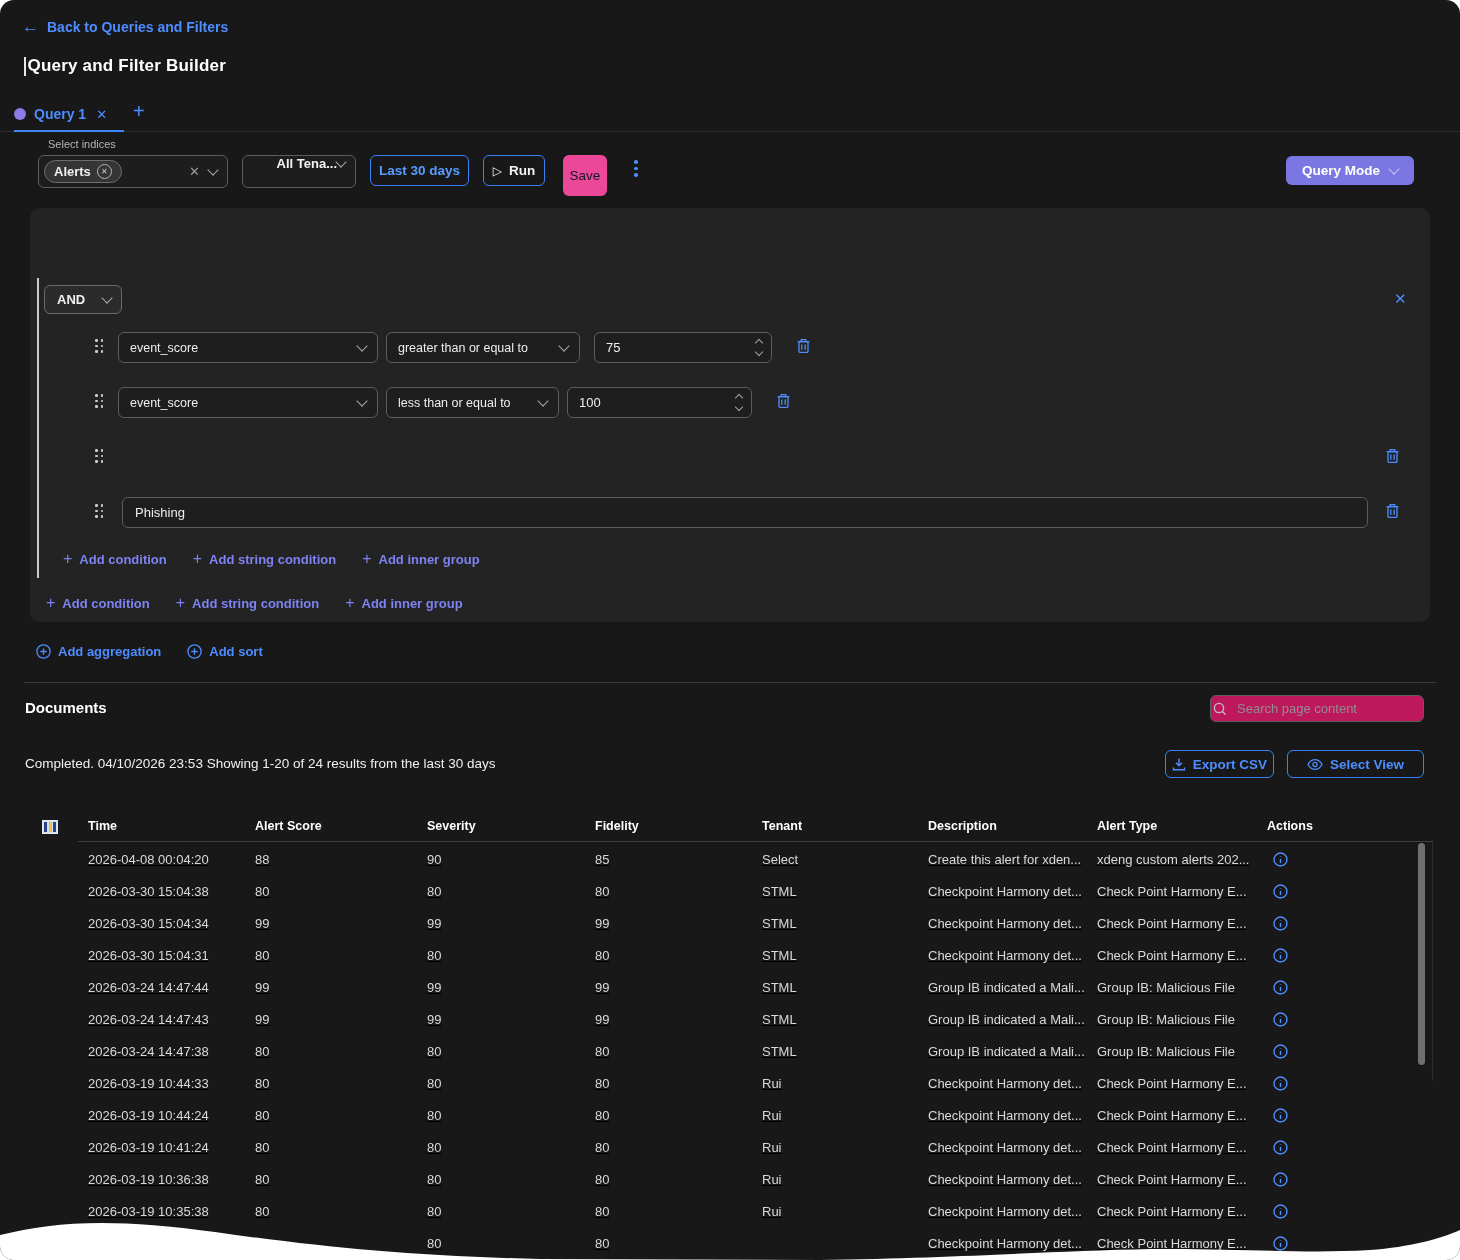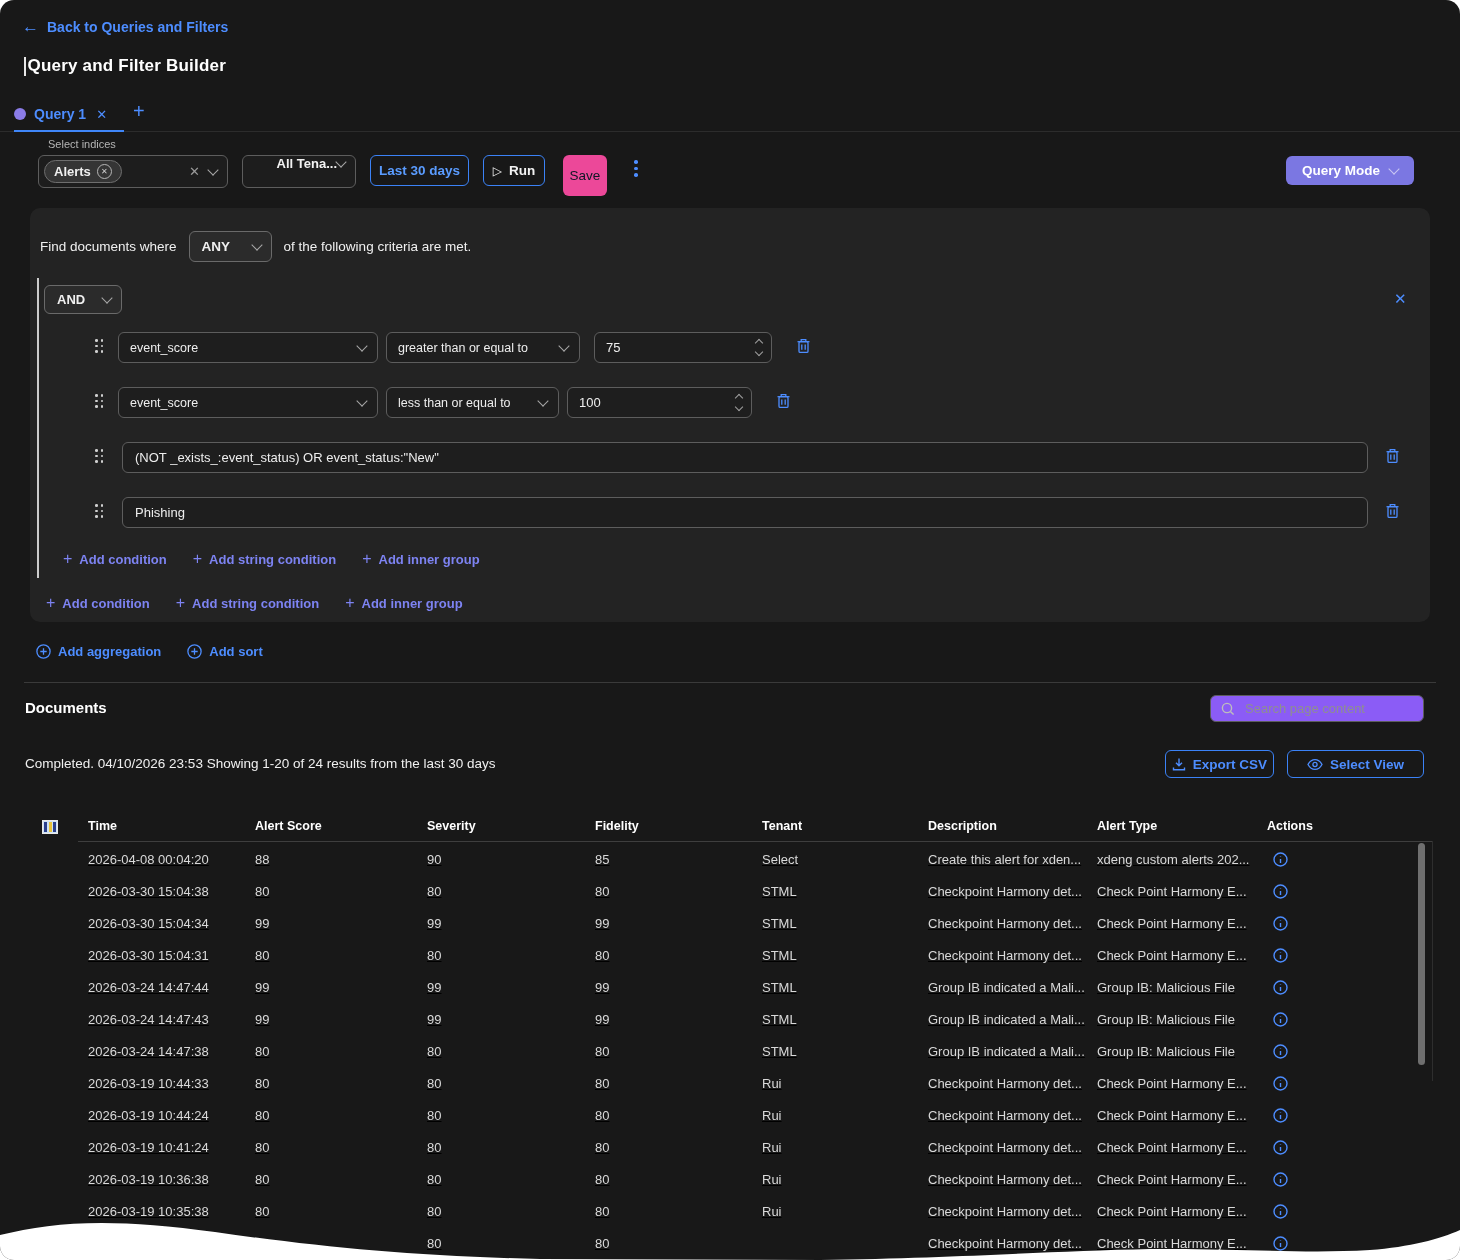--- a/index.html
+++ b/index.html
@@ -57,21 +57,21 @@
   .str-input{box-sizing:border-box;height:31px;border:1px solid #5d5d5d;border-radius:6px;background:#1e1e1e;display:flex;align-items:center;padding:0 12px;color:#eeeeee;font-size:13px;}
   .add-links{display:flex;gap:26px;align-items:center;}
   .add-link{display:flex;align-items:center;gap:7px;color:#7d83f2;font-size:13px;font-weight:700;cursor:pointer;}
   .add-link .plus{font-size:16px;font-weight:400;}
   .below-links{left:36px;top:644px;display:flex;gap:26px;align-items:center;}
   .agg-link{display:flex;align-items:center;gap:7px;color:#4d8dff;font-size:13px;font-weight:700;cursor:pointer;}
 
   
   .docs-divider{left:24px;top:682px;width:1412px;height:1px;background:#3a3a3a;}
   .docs-title{left:25px;top:699px;color:#ffffff;font-size:15px;font-weight:700;}
-  .search-box{left:1210px;top:695px;width:214px;height:27px;box-sizing:border-box;border:1px solid #5d5d5d;border-radius:6px;background:#8b5cf6;display:flex;align-items:center;gap:8px;padding:0 10px;}
+  .search-box{left:1210px;top:695px;width:214px;height:27px;box-sizing:border-box;border:1px solid #5d5d5d;border-radius:6px;background:#be185d;display:flex;align-items:center;gap:8px;padding:0 2px;}
   .search-box input{background:transparent;border:none;outline:none;color:#dddddd;font-size:13px;width:160px;font-family:inherit;}
   .search-box input::placeholder{color:#8f8f8f;}
   .status-line{left:25px;top:756px;color:#f0f0f0;font-size:13.5px;}
   .export-btn{left:1165px;top:750px;width:109px;height:28px;color:#4d8dff;font-size:13.5px;font-weight:700;}
   .view-btn{left:1287px;top:750px;width:137px;height:28px;color:#4d8dff;font-size:13.5px;font-weight:700;}
 
   
   .cols-icon{left:42px;top:820px;width:16px;height:14px;box-sizing:border-box;border:1.5px solid #e9e9e9;display:flex;gap:1.5px;padding:1px;background:#cfe3f5;cursor:pointer;}
   .cols-icon i{flex:1;}
   .cols-icon i:nth-child(1){background:#2b3f8c;}
@@ -140,28 +140,20 @@
       <span></span>
       <span></span>
       <span></span>
     </div>
   <div class="abs mode-btn">
     <span>Query Mode</span>
     <span class="chev"></span>
   </div>
 
   <div class="abs panel"></div>
-  <div class="abs find-row">
-    <span>Find documents where</span>
-    <span class="any-select">
-      <span>ANY</span>
-      <span class="chev"></span>
-    </span>
-    <span>of the following criteria are met.</span>
-  </div>
   <div class="abs group-line"></div>
   <div class="abs and-select">
     <span>AND</span>
     <span class="chev"></span>
   </div>
   <div class="abs group-close">✕</div>
 
   <div class="abs dots" style="left:95px;top:339px;">
       <i></i>
       <i></i>
@@ -227,23 +219,20 @@
   </span>
 
   <div class="abs dots" style="left:95px;top:449px;">
       <i></i>
       <i></i>
       <i></i>
       <i></i>
       <i></i>
       <i></i>
     </div>
-  <div class="abs str-input" style="left:122px;top:442px;width:1246px;">
-    <span>(NOT _exists_:event_status) OR event_status:"New"</span>
-  </div>
   <span class="abs" style="left:1385px;top:448px;">
     <svg class="icon" width="15" height="16" viewBox="0 0 15 16" fill="none" stroke="#4d8dff" stroke-width="1.3">
         <path d="M1.5 3.7h12"></path>
         <path d="M5.2 3.4V1.6h4.6v1.8"></path>
         <rect x="3" y="3.7" width="9" height="10.7" rx="1.2"></rect>
         <path d="M5.8 6.4v5.3M9.2 6.4v5.3"></path>
       </svg>
   </span>
 
   <div class="abs dots" style="left:95px;top:504px;">

